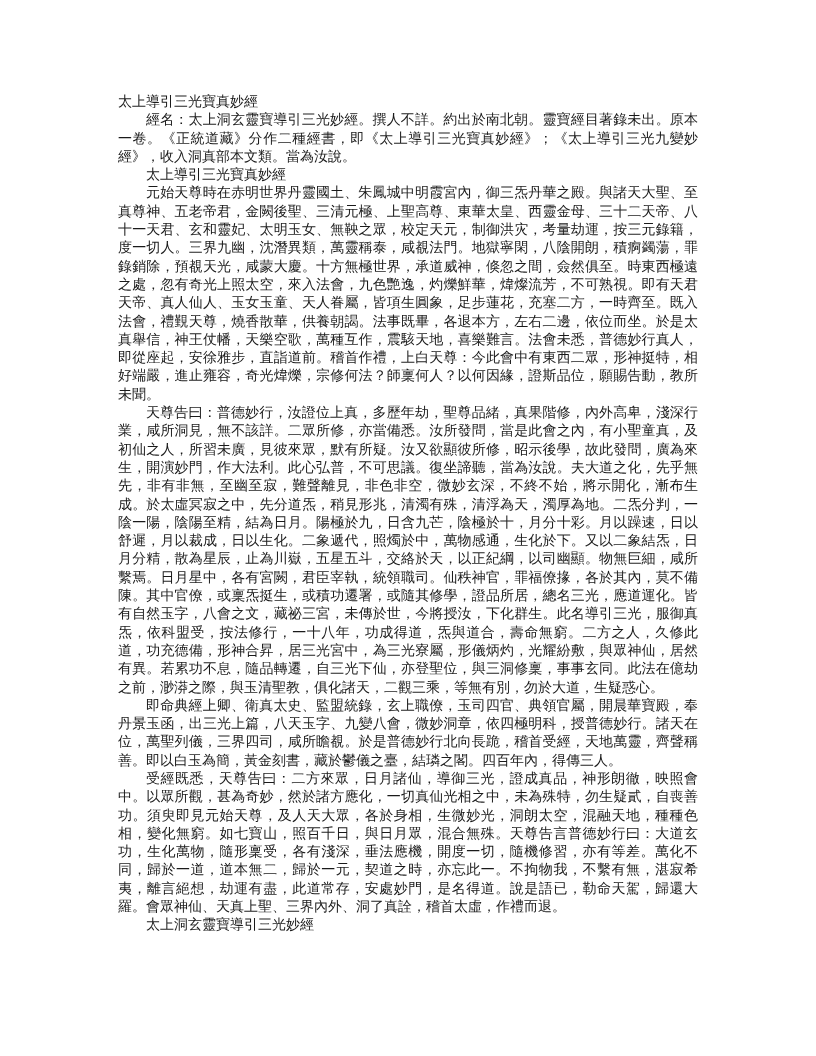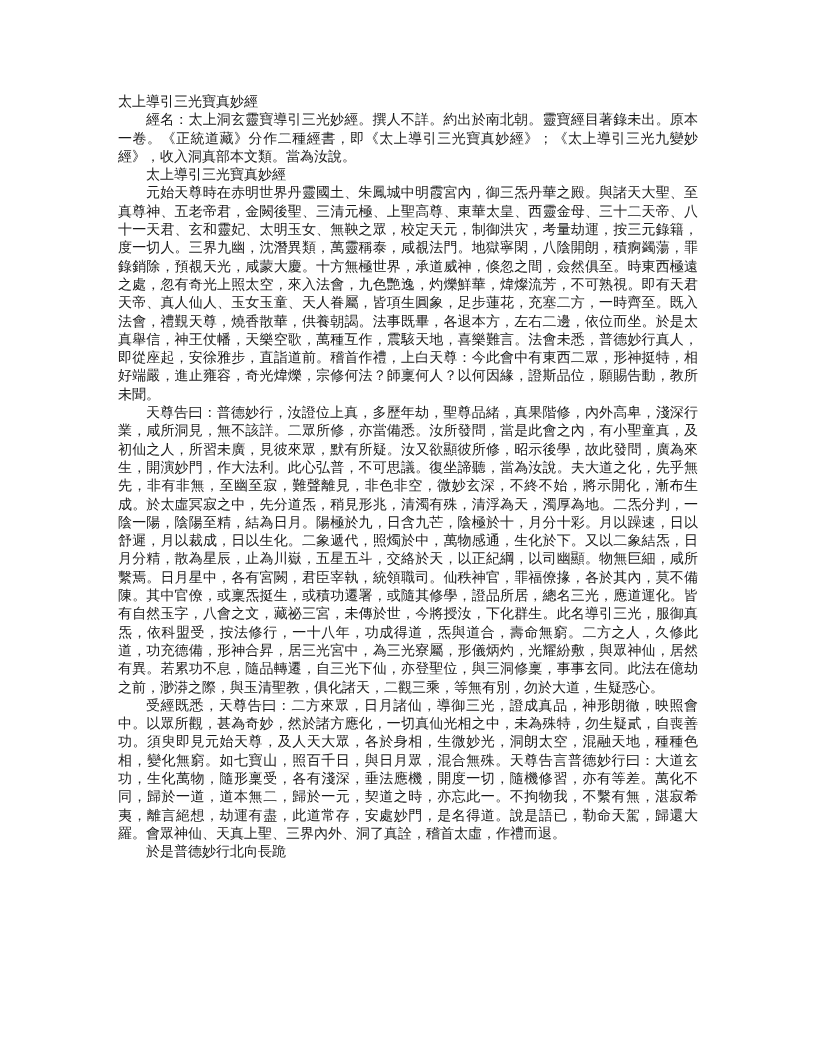--- a/index.html
+++ b/index.html
@@ -42,16 +42,17 @@
 </head>
 <body>
 
 <div class="page">
   <div class="textblock">
     <p class="noindent">太上導引三光寶真妙經</p>
     <p class="para">經名：太上洞玄靈寶導引三光妙經。撰人不詳。約出於南北朝。靈寶經目著錄未出。原本一卷。《正統道藏》分作二種經書，即《太上導引三光寶真妙經》；《太上導引三光九變妙經》，收入洞真部本文類。當為汝說。</p>
     <p class="para">太上導引三光寶真妙經</p>
     <p class="para">元始天尊時在赤明世界丹靈國土、朱鳳城中明霞宮內，御三炁丹華之殿。與諸天大聖、至真尊神、五老帝君，金闕後聖、三清元極、上聖高尊、東華太皇、西靈金母、三十二天帝、八十一天君、玄和靈妃、太明玉女、無鞅之眾，校定天元，制御洪灾，考量劫運，按三元錄籍，度一切人。三界九幽，沈潛異類，萬靈稱泰，咸覩法門。地獄寧閑，八陰開朗，積痾蠲蕩，罪錄銷除，預覩天光，咸蒙大慶。十方無極世界，承道威神，倏忽之間，僉然俱至。時東西極遠之處，忽有奇光上照太空，來入法會，九色艷逸，灼爍鮮華，煒燦流芳，不可熟視。即有天君天帝、真人仙人、玉女玉童、天人眷屬，皆項生圓象，足步蓮花，充塞二方，一時齊至。既入法會，禮覲天尊，燒香散華，供養朝謁。法事既畢，各退本方，左右二邊，依位而坐。於是太真舉信，神王仗幡，天樂空歌，萬種互作，震駭天地，喜樂難言。法會未悉，普德妙行真人，即從座起，安徐雅步，直詣道前。稽首作禮，上白天尊：今此會中有東西二眾，形神挺特，相好端嚴，進止雍容，奇光煒爍，宗修何法？師稟何人？以何因緣，證斯品位，願賜告動，教所未聞。</p>
     <p class="para">天尊告曰：普德妙行，汝證位上真，多歷年劫，聖尊品緒，真果階修，內外高卑，淺深行業，咸所洞見，無不該詳。二眾所修，亦當備悉。汝所發問，當是此會之內，有小聖童真，及初仙之人，所習未廣，見彼來眾，默有所疑。汝又欲顯彼所修，昭示後學，故此發問，廣為來生，開演妙門，作大法利。此心弘普，不可思議。復坐諦聽，當為汝說。夫大道之化，先乎無先，非有非無，至幽至寂，難聲離見，非色非空，微妙玄深，不終不始，將示開化，漸布生成。於太虛冥寂之中，先分道炁，稍見形兆，清濁有殊，清浮為天，濁厚為地。二炁分判，一陰一陽，陰陽至精，結為日月。陽極於九，日含九芒，陰極於十，月分十彩。月以躁速，日以舒遲，月以裁成，日以生化。二象遞代，照燭於中，萬物感通，生化於下。又以二象結炁，日月分精，散為星辰，止為川嶽，五星五斗，交絡於天，以正紀綱，以司幽顯。物無巨細，咸所繫焉。日月星中，各有宮闕，君臣宰執，統領職司。仙秩神官，罪福僚掾，各於其內，莫不備陳。其中官僚，或稟炁挺生，或積功遷署，或隨其修學，證品所居，總名三光，應道運化。皆有自然玉字，八會之文，藏祕三宮，未傳於世，今將授汝，下化群生。此名導引三光，服御真炁，依科盟受，按法修行，一十八年，功成得道，炁與道合，壽命無窮。二方之人，久修此道，功充德備，形神合昇，居三光宮中，為三光寮屬，形儀炳灼，光耀紛敷，與眾神仙，居然有異。若累功不息，隨品轉遷，自三光下仙，亦登聖位，與三洞修稟，事事玄同。此法在億劫之前，渺漭之際，與玉清聖教，俱化諸天，二觀三乘，等無有別，勿於大道，生疑惑心。</p>
+    <p class="para">即命典經上卿、衛真太史、監盟統錄，玄上職僚，玉司四官、典領官屬，開晨華寶殿，奉丹景玉函，出三光上篇，八天玉字、九變八會，微妙洞章，依四極明科，授普德妙行。諸天在位，萬聖列儀，三界四司，咸所瞻覩。於是普德妙行北向長跪，稽首受經，天地萬靈，齊聲稱善。即以白玉為簡，黃金刻書，藏於鬱儀之臺，結璘之閣。四百年內，得傳三人。</p>
     <p class="para">受經既悉，天尊告曰：二方來眾，日月諸仙，導御三光，證成真品，神形朗徹，映照會中。以眾所觀，甚為奇妙，然於諸方應化，一切真仙光相之中，未為殊特，勿生疑貳，自喪善功。須臾即見元始天尊，及人天大眾，各於身相，生微妙光，洞朗太空，混融天地，種種色相，變化無窮。如七寶山，照百千日，與日月眾，混合無殊。天尊告言普德妙行曰：大道玄功，生化萬物，隨形稟受，各有淺深，垂法應機，開度一切，隨機修習，亦有等差。萬化不同，歸於一道，道本無二，歸於一元，契道之時，亦忘此一。不拘物我，不繫有無，湛寂希夷，離言絕想，劫運有盡，此道常存，安處妙門，是名得道。說是語已，勒命天駕，歸還大羅。會眾神仙、天真上聖、三界內外、洞了真詮，稽首太虛，作禮而退。</p>
-    <p class="para">於是普德妙行北向長跪</p>
+    <p class="para">太上洞玄靈寶導引三光妙經</p>
   </div>
 </div>
 
 </body></html>

